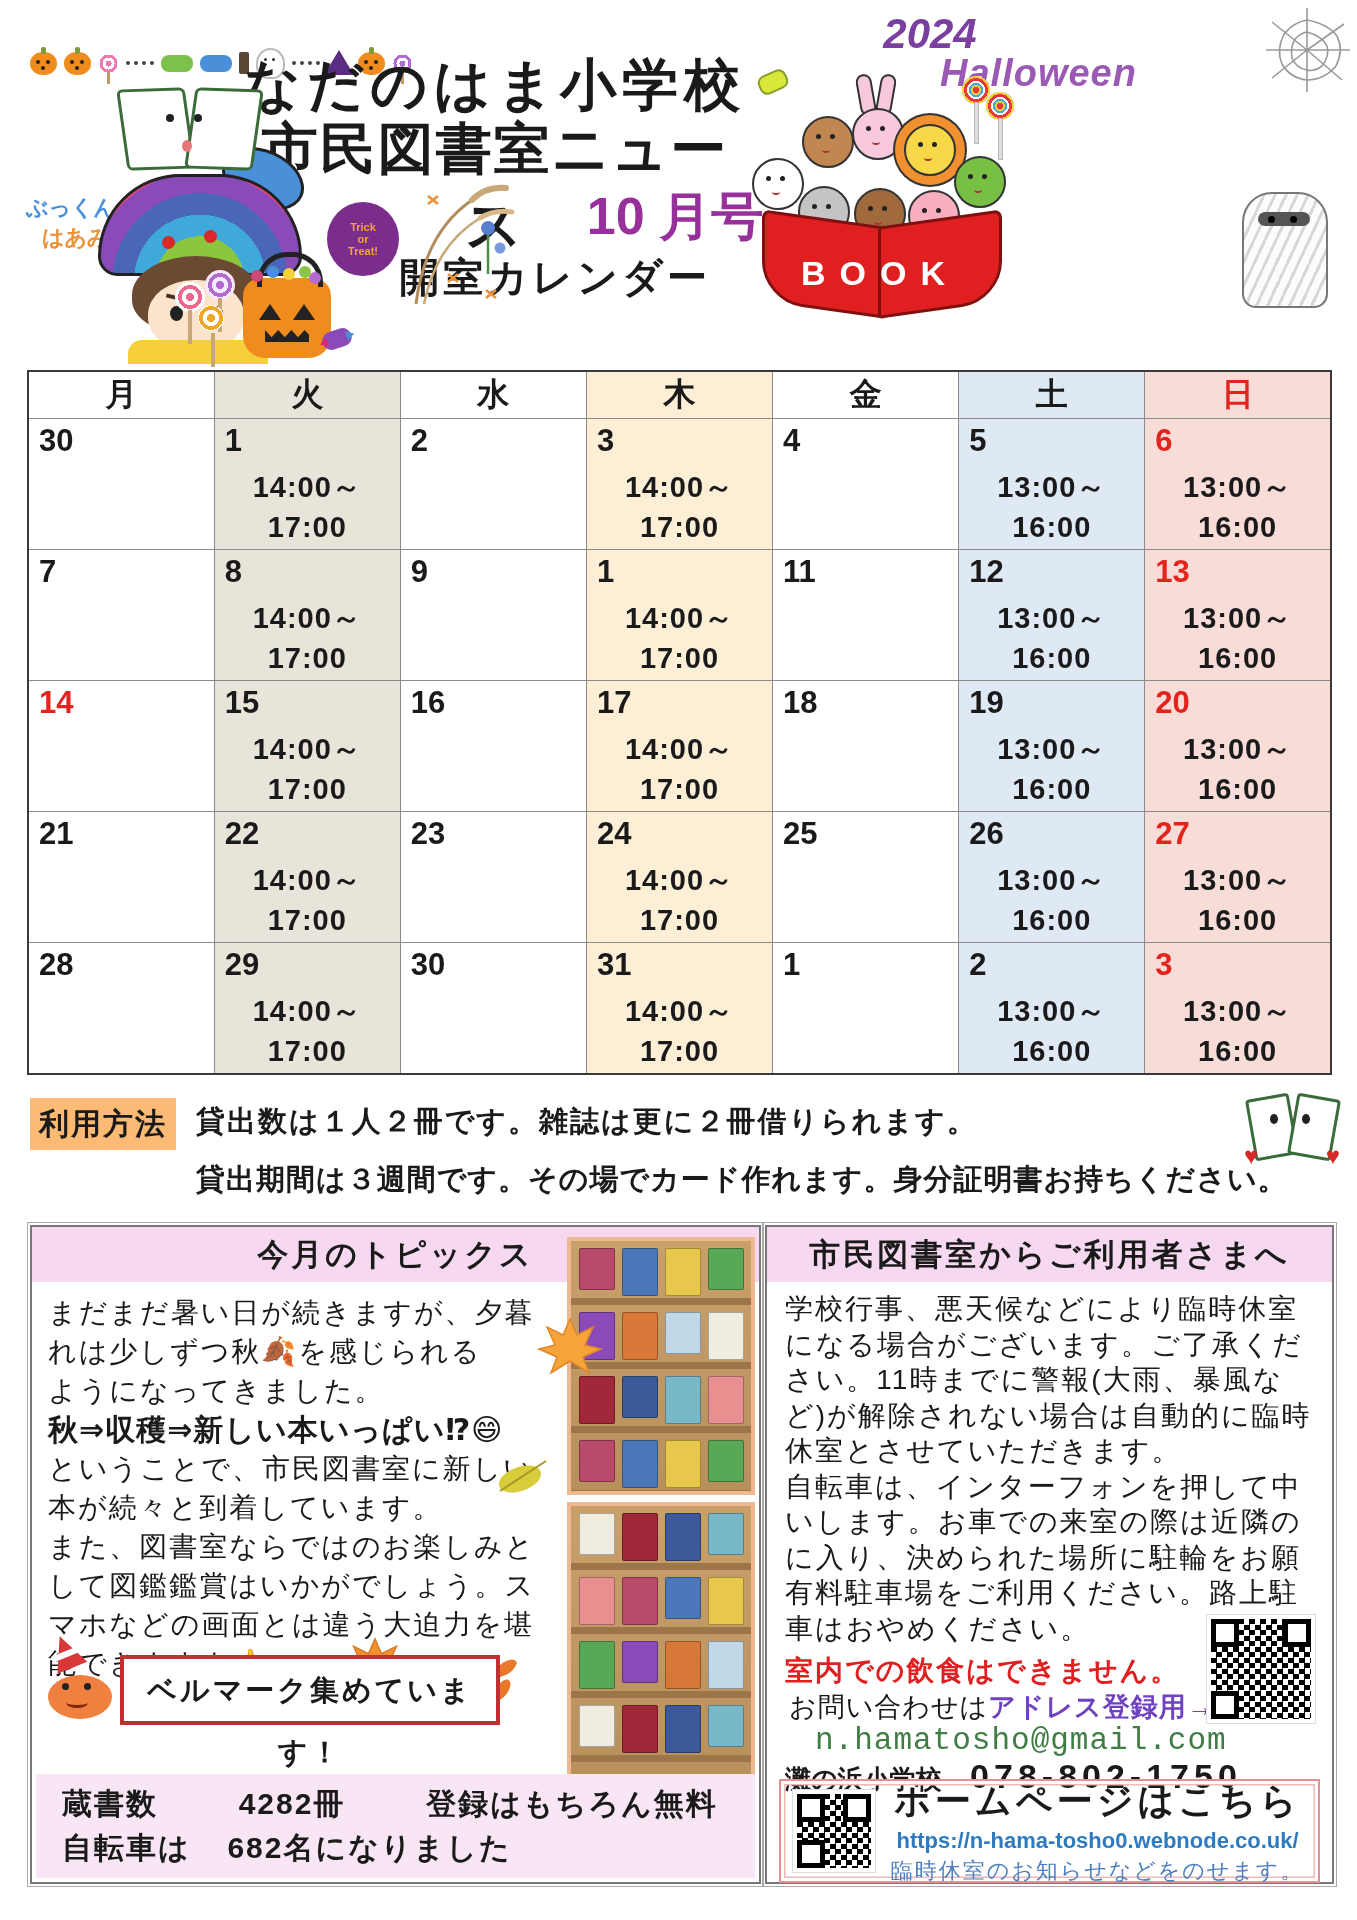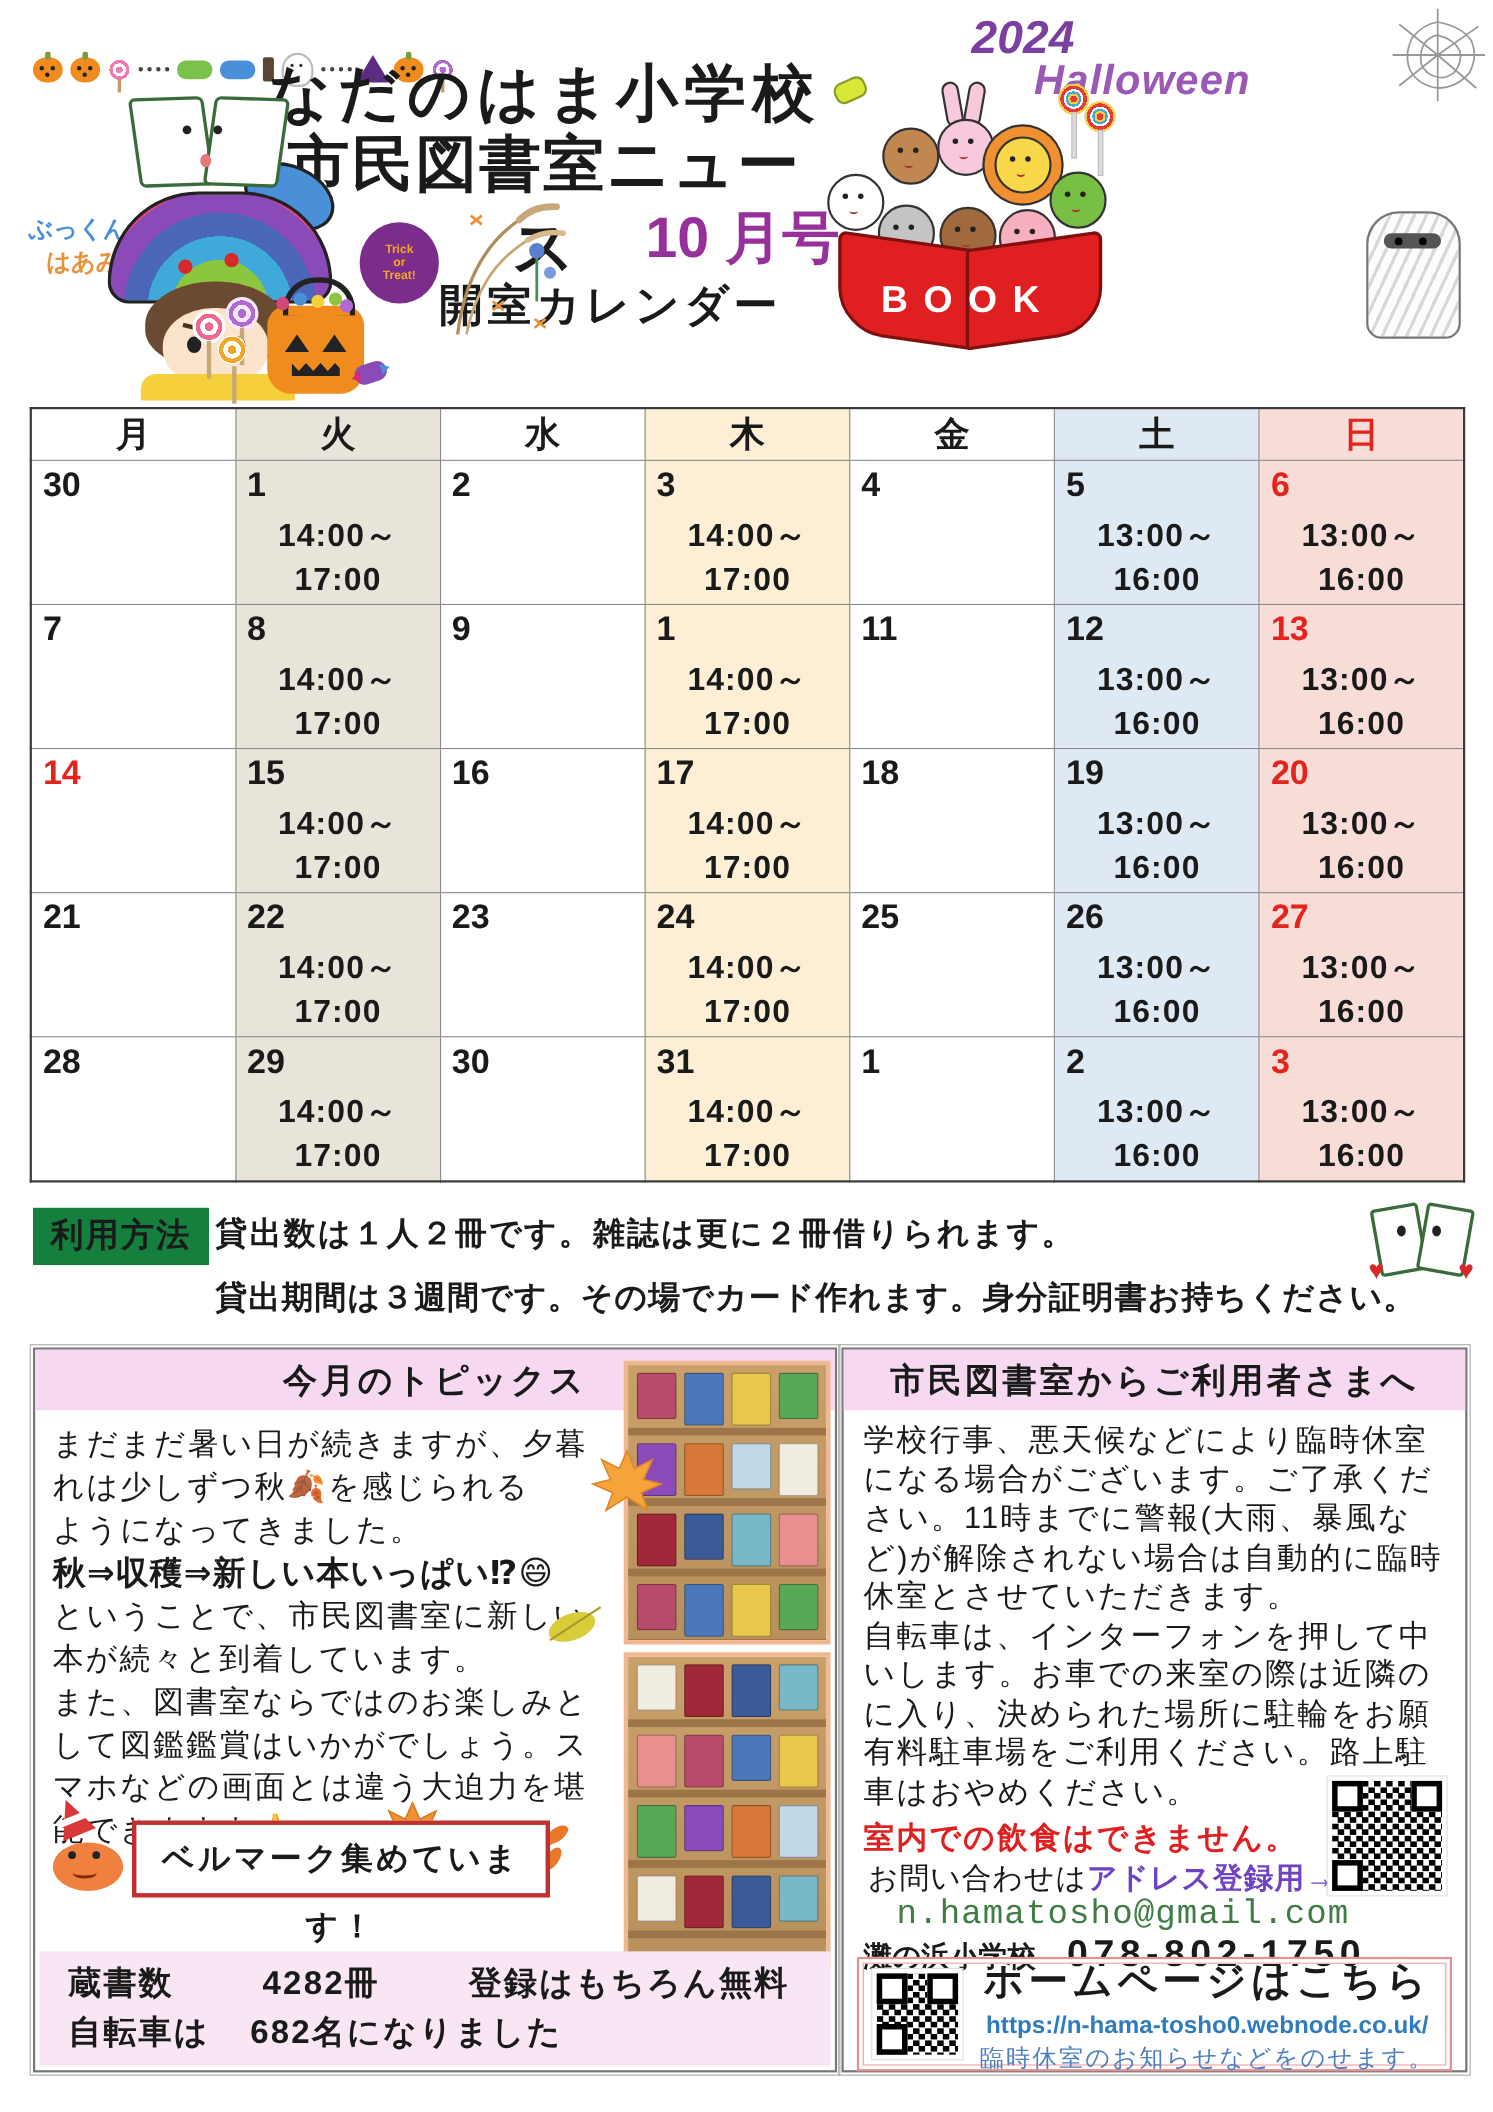--- a/index.html
+++ b/index.html
@@ -126,21 +126,21 @@
   .c1{background:#e8e4da;}
   .c3{background:#fcefd5;}
   .c5{background:#dfe9f3;}
   .c6{background:#f8dcd7;}
   th.c6{color:#e3241d;}
   td .date{font-size:31px;font-weight:bold;padding:6px 0 0 10px;line-height:32px;}
   td .date.red{color:#e3241d;}
   td .time{font-size:29px;font-weight:bold;text-align:center;letter-spacing:1px;line-height:40px;margin-top:10px;}
 
   
-  .usage-label{position:absolute;left:30px;top:1098px;width:160px;height:52px;background:#15803d;
+  .usage-label{position:absolute;left:30px;top:1098px;width:146px;height:52px;background:#fdba74;
                font-size:30px;font-weight:bold;text-align:center;line-height:52px;letter-spacing:2px;}
   .usage-l1{position:absolute;left:196px;top:1102px;font-size:29px;font-weight:bold;letter-spacing:2px;}
   .usage-l2{position:absolute;left:196px;top:1160px;font-size:29px;font-weight:bold;letter-spacing:1px;}
   .ubook{position:absolute;left:1246px;top:1086px;width:92px;height:92px;}
   .u-page{position:absolute;width:38px;height:56px;background:#fff;border:3px solid #3a6b3a;border-radius:4px;}
   .u-page.l{left:4px;top:10px;transform:rotate(-10deg);}
   .u-page.r{left:46px;top:10px;transform:rotate(10deg);}
   .u-eye{position:absolute;left:24px;top:28px;width:8px;height:10px;background:#222;border-radius:50%;box-shadow:32px 0 #222;}
   .u-heart{position:absolute;left:-2px;top:56px;color:#d82828;font-size:24px;}
   .u-heart.r{left:auto;right:-2px;}

